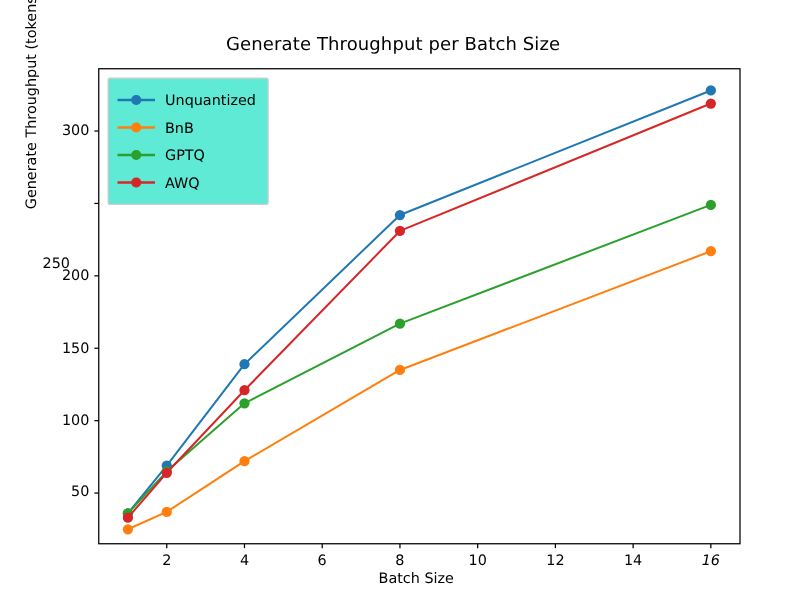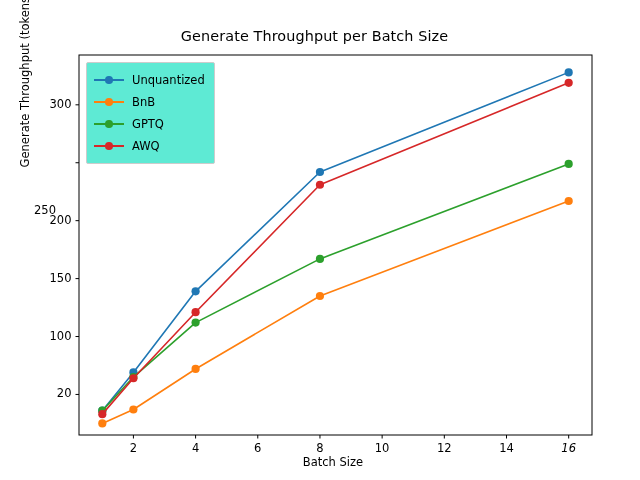--- a/index.html
+++ b/index.html
@@ -167,21 +167,21 @@
       <circle cx="568.6818181818182" cy="82.8048780487805" r="4.1" fill="#d62728"></circle>
     </svg>
 
   <div class="axis-label" id="xlabel">Batch Size</div>
 
   <div id="ylabel">
     <div id="ylabel-inner">Generate Throughput (tokens/s)</div>
   </div>
 
   <div id="tick-layer">
-      <div class="tick-text ytick-text" style="left: 31.5px; top: 386.451px;">20</div>
+      <div class="tick-text ytick-text" style="left: 31.5px; top: 386.451px;">50</div>
       <div class="tick-text ytick-text" style="left: 31.5px; top: 328.524px;">100</div>
       <div class="tick-text ytick-text" style="left: 31.5px; top: 270.598px;">150</div>
       <div class="tick-text ytick-text" style="left: 31.5px; top: 212.671px;">200</div>
       <div class="tick-text ytick-text" style="left: 16px; top: 154.744px; margin-top: 48px;">250</div>
       <div class="tick-text ytick-text" style="left: 31.5px; top: 96.8171px;">300</div>
       <div class="tick-text xtick-text" style="left: 113.409px; top: 441px;">2</div>
       <div class="tick-text xtick-text" style="left: 175.591px; top: 441px;">4</div>
       <div class="tick-text xtick-text" style="left: 237.773px; top: 441px;">6</div>
       <div class="tick-text xtick-text" style="left: 299.955px; top: 441px;">8</div>
       <div class="tick-text xtick-text" style="left: 362.136px; top: 441px;">10</div>

